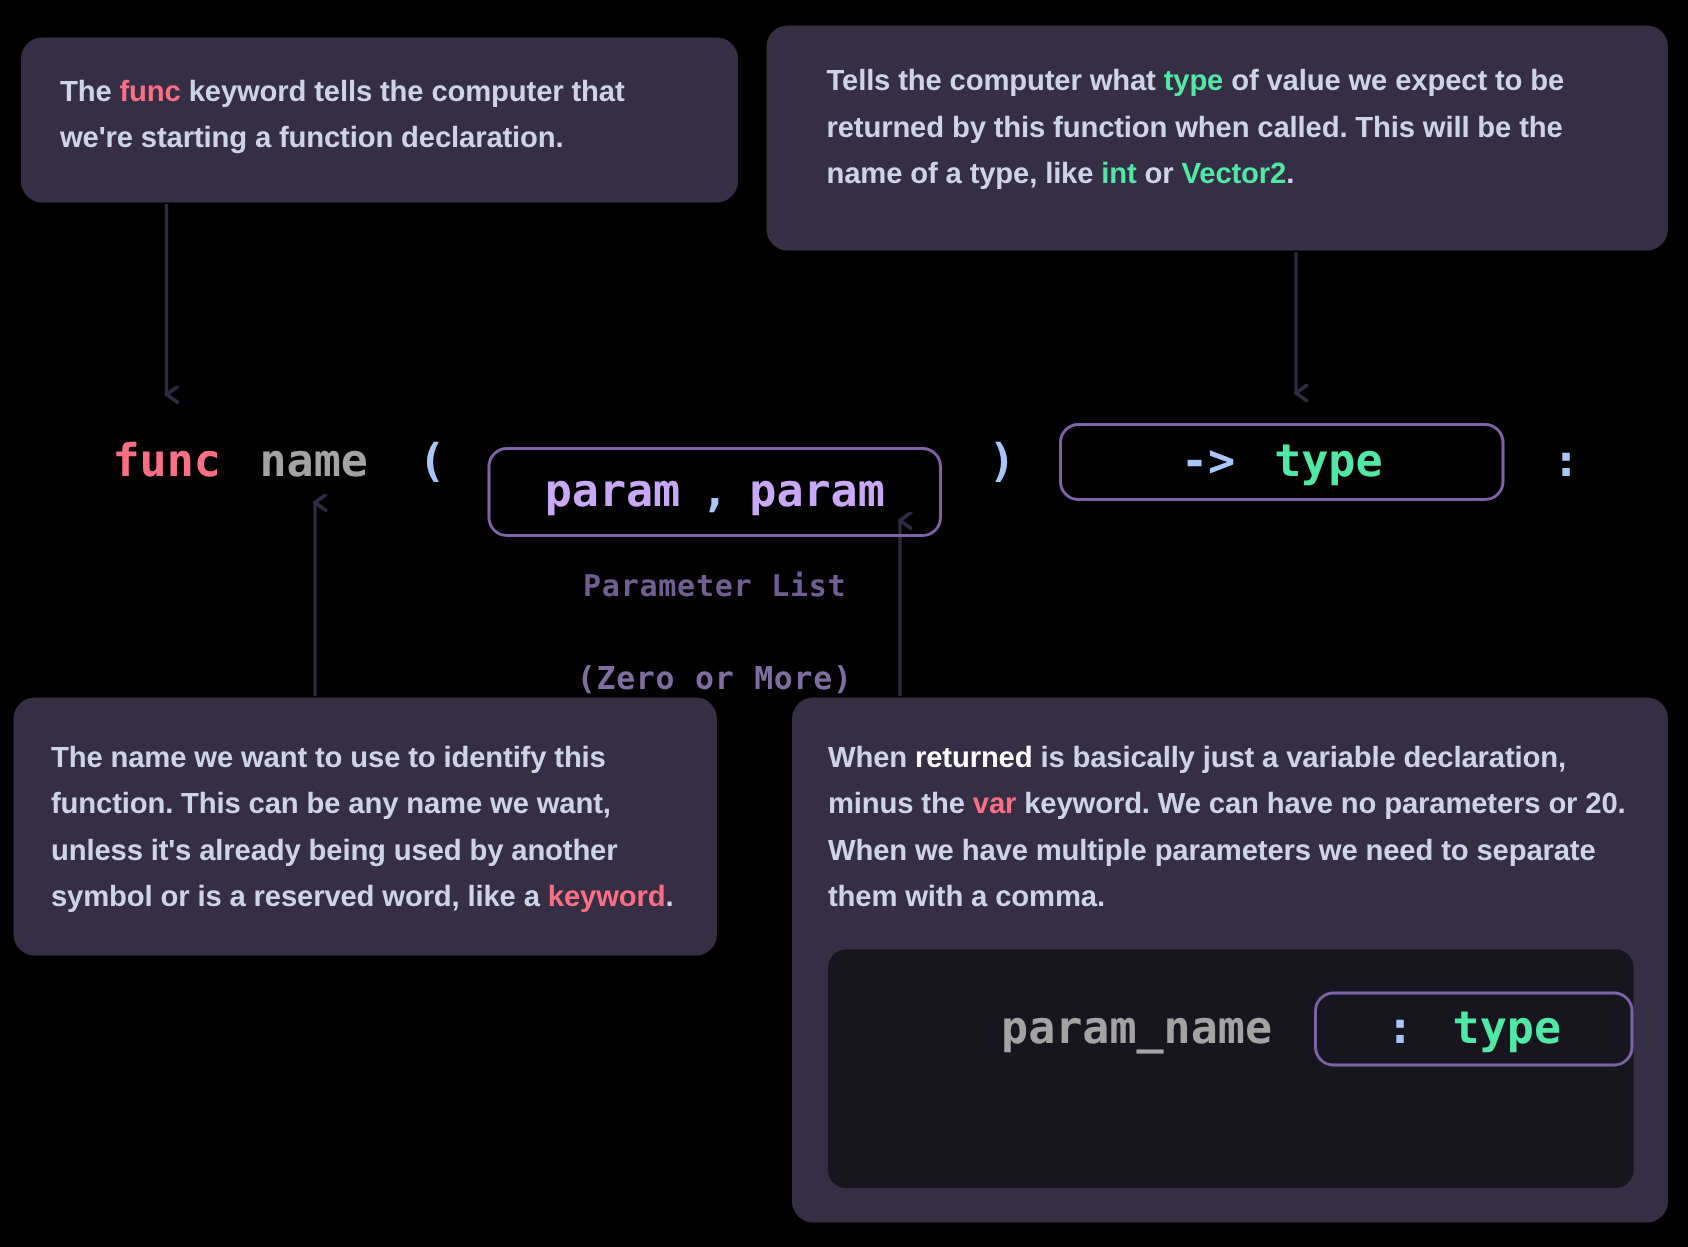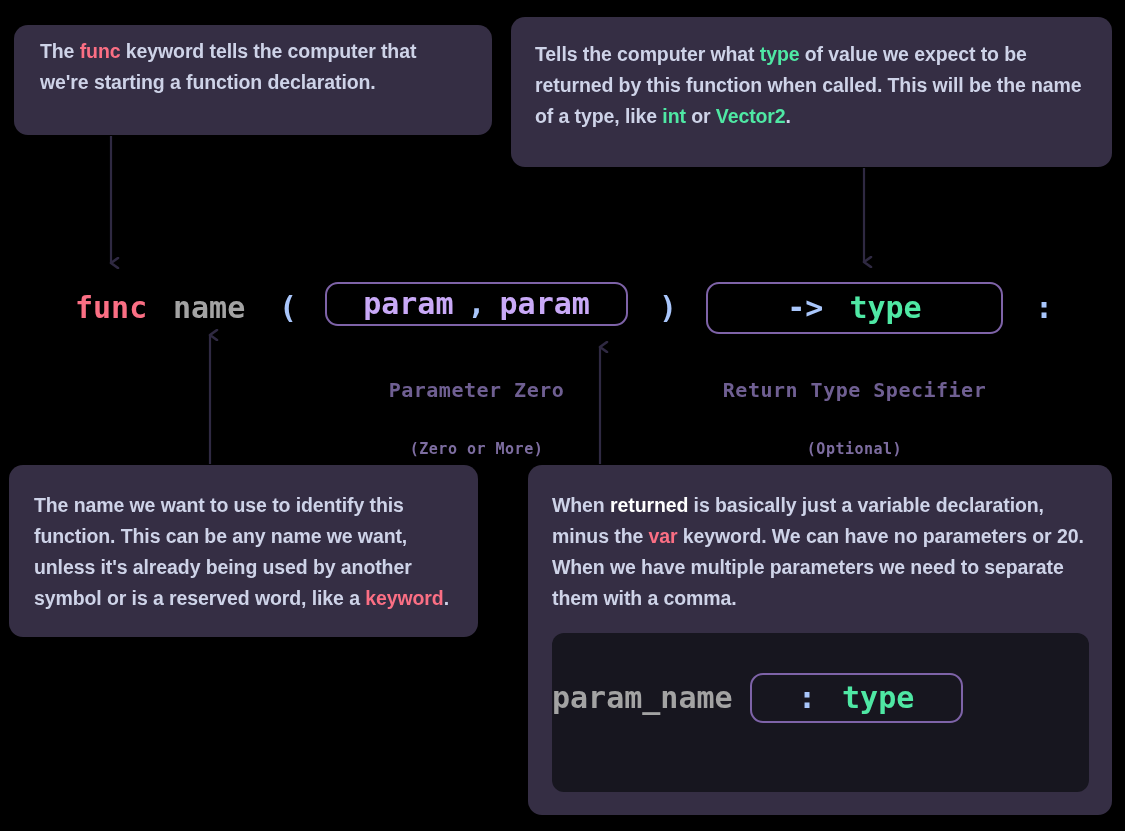--- a/index.html
+++ b/index.html
@@ -36,26 +36,26 @@
     line-height: 31px;
     letter-spacing: -0.1px;
   }
   .callout p {
     margin: 0;
   }
 
   #callout-func {
     left: 14px;  top: 25px;
     width: 478px; height: 110px;
-    padding: 11px 26px 0 26px;
+    padding: 21px 26px 0 26px;
   }
   #callout-return {
     left: 511px; top: 17px;
     width: 601px; height: 150px;
-    padding: 22px 25px 0 24px;
+    padding: 22px 25px 0 40px;
   }
   #callout-name {
     left: 9px;  top: 465px;
     width: 469px; height: 172px;
     padding: 25px 27px 0 25px;
   }
   #callout-param {
     left: 528px; top: 465px;
     width: 584px; height: 350px;
     padding: 25px 25px 0 24px;
@@ -70,26 +70,26 @@
   .code-panel {
     position: absolute;
     left: 552px;  top: 633px;
     width: 537px; height: 159px;
     background: #17161f;
     border-radius: 12px;
     box-sizing: border-box;
   }
   .code-panel-row {
     position: absolute;
-    left: 0; top: 40px;
+    left: 0; top: 28px;
     width: 100%;
     display: flex;
     align-items: center;
-    justify-content: flex-start;
-    gap: 17px;
+    justify-content: flex-end;
+    gap: 28px;
   }
   .tok {
     font-family: "DejaVu Sans Mono", "Liberation Mono", monospace;
     font-weight: bold;
     font-size: 30px;
     line-height: 1;
     white-space: pre;
   }
   .tok-func   { color: #fb6f84; }
   .tok-name   { color: #a3a3a3; }
@@ -117,38 +117,38 @@
     font-family: "DejaVu Sans Mono", "Liberation Mono", monospace;
     font-weight: bold;
     white-space: pre;
   }
   .caption-main {
     font-size: 20px;
     color: #6f5f92;
     letter-spacing: 0.5px;
   }
   .caption-sub {
-    font-size: 15px;
+    font-size: 21px;
     color: #7d6da0;
     letter-spacing: 0.5px;
   }
 
   
   #syntax-line { position: absolute; left: 0; top: 0; width: 1125px; height: 831px; }
 
   #tok-func      { position: absolute; left: 75px;  top: 293px; }
   #tok-name      { position: absolute; left: 173px; top: 293px; }
   #tok-lparen    { position: absolute; left: 279px; top: 293px; }
   #tok-rparen    { position: absolute; left: 659px; top: 293px; }
   #tok-colon-end { position: absolute; left: 1035px;top: 293px; }
 
   #param-box {
     position: absolute;
-    left: 325px; top: 282px;
-    width: 303px; height: 44px;
+    left: 325px; top: 298px;
+    width: 303px; height: 60px;
   }
   #return-box {
     position: absolute;
     left: 706px; top: 282px;
     width: 297px; height: 52px;
   }
   #param-caption  { left: 325px; top: 340px; width: 303px; }
   #return-caption { left: 706px; top: 340px; width: 297px; }
 
   #typespec-box {
@@ -207,33 +207,29 @@
     <span class="tok tok-name" id="tok-name">name</span>
 
     <span class="tok tok-paren" id="tok-lparen">(</span>
 
     <div class="group-box" id="param-box">
       <span class="tok tok-param">param</span>
       <span class="tok tok-comma" style="margin:0 14px;">,</span>
       <span class="tok tok-param">param</span>
     </div>
     <div class="caption" id="param-caption">
-      <span class="caption-main caption-line">Parameter Zero</span>
+      <span class="caption-main caption-line">Parameter List</span>
       <span class="caption-sub caption-line">(Zero or More)</span>
     </div>
 
     <span class="tok tok-paren" id="tok-rparen">)</span>
 
     <div class="group-box" id="return-box">
       <span class="tok tok-arrow">-&gt;</span>
       <span class="tok tok-type" style="margin-left:26px;">type</span>
-    </div>
-    <div class="caption" id="return-caption">
-      <span class="caption-main caption-line">Return Type Specifier</span>
-      <span class="caption-sub caption-line">(Optional)</span>
     </div>
 
     <span class="tok tok-colon" id="tok-colon-end">:</span>
   </div>
 
   <div class="callout" id="callout-name">
     <p>
       <span>The name we want to use to identify this function. This can be any name we want, unless it's already being used by another symbol or is a reserved word, like a </span><span class="kw-red">keyword</span><span>.</span>
     </p>
   </div>

